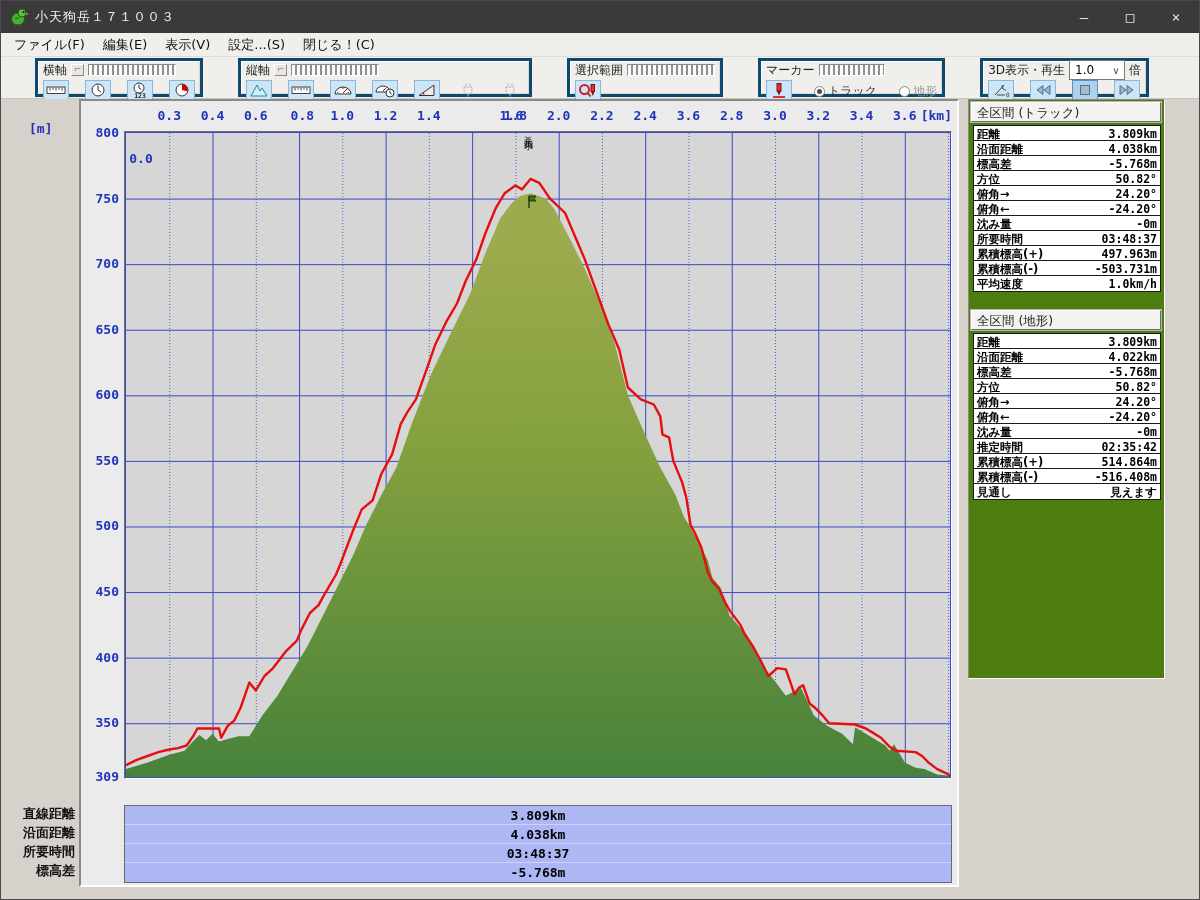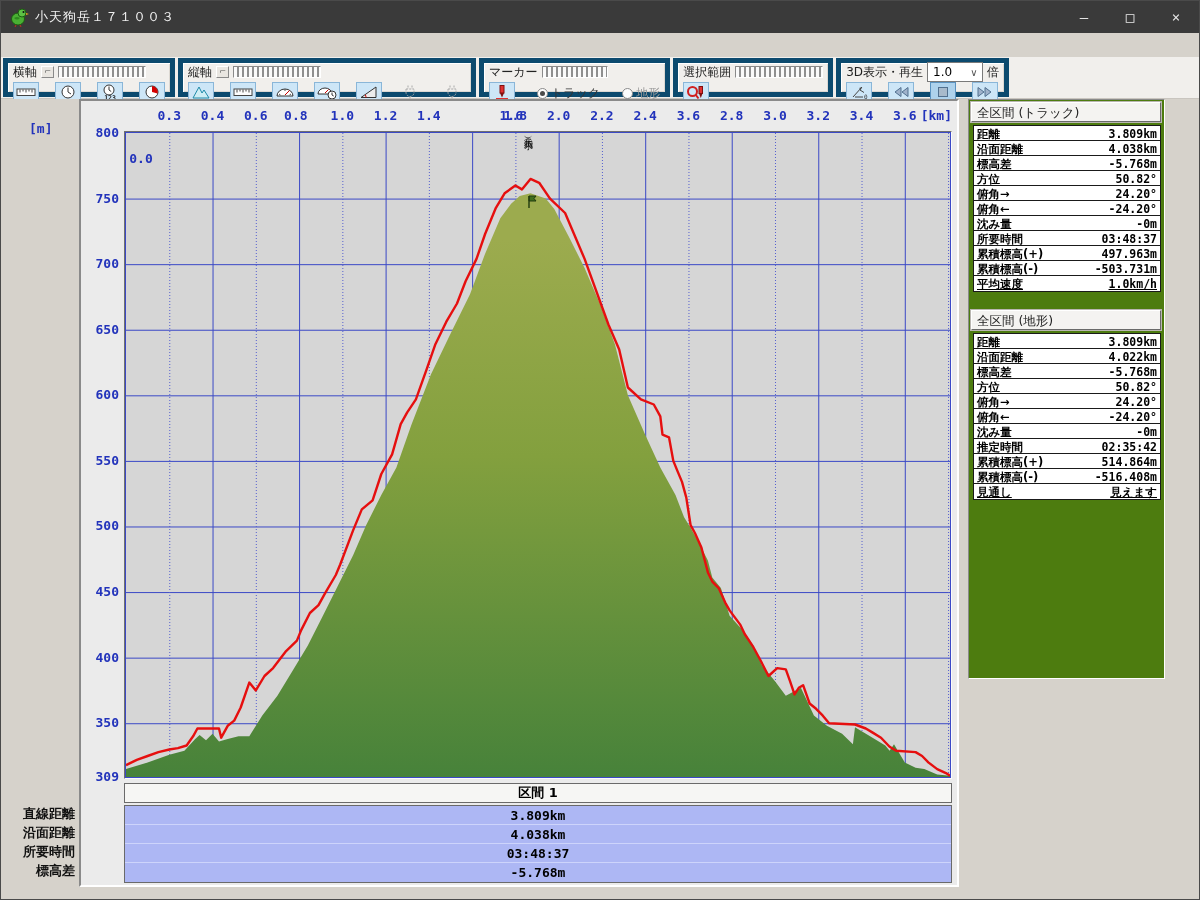--- a/index.html
+++ b/index.html
@@ -16,22 +16,22 @@
   .win-btn { width:46px; height:32px; display:flex; align-items:center; justify-content:center;
              color:#e8e8e8; font-size:14px; font-family:"DejaVu Sans Mono",monospace; }
 
   .menubar { position:absolute; left:0; top:32px; right:0; height:24px; background:#f1efec;
              display:flex; align-items:center; padding-left:4px; border-bottom:1px solid #e0ddd8; }
   .menu-item { padding:2px 9px; color:#111; font-size:13px; }
 
   
   .toolbar { position:absolute; left:0; top:56px; right:0; height:42px; background:#f1efec;
              display:flex; align-items:stretch; padding:1px 0 1px 2px; border-bottom:1px solid #c9c5bf; }
-  .tgroup { border:5px solid #0c4a6e; box-shadow:1px 1px 0 #ffffff inset, -1px -1px 0 #dcd8d2 inset;
-            margin-right:3px; padding:1px 5px; display:flex; flex-direction:column; }
+  .tgroup { border:3px solid #0c4a6e; box-shadow:1px 1px 0 #ffffff inset, -1px -1px 0 #dcd8d2 inset;
+            margin-right:3px; padding:1px 5px; display:flex; flex-direction:column;margin-left:32px; }
   .tg-top { display:flex; align-items:center; height:16px; gap:4px; }
   .tg-label { font-size:12px; color:#222; white-space:nowrap; }
   .mini-btn { width:13px; height:12px; background:#e9e6e1; border:1px solid; border-color:#fff #8a8a8a #8a8a8a #fff;
               font-size:8px; line-height:9px; text-align:center; color:#555; }
   .stripe-slider { height:12px; border:1px solid; border-color:#8a8a8a #fff #fff #8a8a8a;
               background:repeating-linear-gradient(90deg,#fafafa 0 3px,#8f8f8f 3px 5px); }
   .tg-btns { display:flex; align-items:center; gap:16px; margin-top:2px; }
   .tbtn { width:26px; height:22px; display:flex; align-items:center; justify-content:center;
           background:#cde6f7; border:1px solid #8ab6d8; }
   .tbtn.pressed { background:#aed2ec; border-color:#5a92c0; }
@@ -69,21 +69,21 @@
   .gutter-label { position:absolute; width:70px; text-align:right; font-weight:bold; font-size:13px; color:#111; }
 
   
   .right-panel { position:absolute; left:967px; top:0; width:197px; height:580px; background:#4d7c0f;
                  border:1px solid; border-color:#8a8a8a #ffffff #ffffff #8a8a8a; }
   .panel-header { position:absolute; left:2px; width:190px; height:20px; background:#f4f3f1;
                   border:1px solid; border-color:#ffffff #6a6a6a #6a6a6a #ffffff; box-shadow:0 0 0 1px #b9b6b1;
                   font-size:12.5px; color:#222; padding:2px 0 0 5px; }
   .stat-table { position:absolute; left:4px; width:188px; border:1px solid #1a1a1a; background:#fff; }
   .stat-row { height:15px; display:flex; border-bottom:1px solid #1a1a1a; background:#fff;justify-content:space-between; }
-  .stat-row:last-child { border-bottom:none;text-decoration:underline; }
+  .stat-row:last-child { border-bottom:none; }
   .stat-label { font-weight:bold; font-size:11.5px; padding:1px 0 0 3px; white-space:nowrap; }
   .stat-value { margin-left:auto; font-weight:bold; font-size:11.5px; padding:1px 3px 0 0;
                 font-family:"DejaVu Sans Mono","Liberation Mono",monospace; }
 </style>
 </head>
 <body>
 
 <div class="window">
 
   <div class="titlebar">
@@ -96,20 +96,27 @@
       <path d="M7 18 l-1 2 M11 18 l1 2" stroke="#c03020" fill="none"></path>
     </svg>
     <span class="title">小天狗岳１７１００３</span>
     <div class="win-controls">
       <div class="win-btn">–</div>
       <div class="win-btn">□</div>
       <div class="win-btn">×</div>
     </div>
   </div>
 
+  <div class="menubar" id="menubar">
+      <span class="menu-item">ファイル(F)</span>
+      <span class="menu-item">編集(E)</span>
+      <span class="menu-item">表示(V)</span>
+      <span class="menu-item">設定...(S)</span>
+      <span class="menu-item">閉じる！(C)</span>
+    </div>
 
   <div class="toolbar" id="toolbar">
       <div class="tgroup">
         <div class="tg-top">
           <span class="tg-label">横軸</span>
           <div class="mini-btn">⌐</div>
           <div class="stripe-slider" style="width: 88px;"></div>
         </div>
         <div class="tg-btns">
           <div class="tbtn">
@@ -185,56 +192,56 @@
           </div>
           <div class="tbtn disabled">
             <span><svg width="20" height="16" viewBox="0 0 20 16">
                 <path d="M7 1.5 v3.5 M11 1.5 v3.5 M5 5 h8 v3.5 a4 4 0 0 1 -8 0 Z M9 12.5 v2" stroke="#a8a8a8" fill="none" stroke-dasharray="2,1.2"></path>
               </svg></span>
           </div>
         </div>
       </div>
       <div class="tgroup">
         <div class="tg-top">
+          <span class="tg-label">選択範囲</span>
+          <div class="stripe-slider" style="width: 88px;"></div>
+        </div>
+        <div class="tg-btns">
+          <div class="tbtn">
+            <span><svg width="20" height="16" viewBox="0 0 20 16">
+                <circle cx="6.5" cy="7.5" r="4.5" fill="none" stroke="#d02020" stroke-width="2"></circle>
+                <path d="M9.5 10.5 L12.5 14.5" stroke="#d02020" stroke-width="2"></path>
+                <rect x="13" y="2.5" width="3.5" height="7" fill="#e03030" stroke="#801010"></rect>
+                <path d="M13 9.5 l1.8 4.5 l1.7 -4.5 Z" fill="#801010"></path>
+              </svg></span>
+          </div>
+        </div>
+      </div>
+      <div class="tgroup">
+        <div class="tg-top">
           <span class="tg-label">マーカー</span>
           <div class="stripe-slider" style="width: 66px;"></div>
         </div>
         <div class="tg-btns">
           <div class="tbtn">
             <span><svg width="20" height="16" viewBox="0 0 20 16">
                 <rect x="8" y="1.5" width="4" height="7.5" fill="#e03030" stroke="#801010"></rect>
                 <path d="M8 9 L10 13.5 L12 9 Z" fill="#801010"></path>
                 <path d="M4 15 h12" stroke="#e03030" stroke-width="2"></path>
               </svg></span>
           </div>
           <div class="radio">
             <div class="circle">
               <div class="dot"></div>
             </div>
             <span style="color: rgb(51, 51, 51);">トラック</span>
           </div>
           <div class="radio">
             <div class="circle"></div>
             <span style="color: rgb(154, 154, 154);">地形</span>
-          </div>
-        </div>
-      </div>
-      <div class="tgroup">
-        <div class="tg-top">
-          <span class="tg-label">選択範囲</span>
-          <div class="stripe-slider" style="width: 88px;"></div>
-        </div>
-        <div class="tg-btns">
-          <div class="tbtn">
-            <span><svg width="20" height="16" viewBox="0 0 20 16">
-                <circle cx="6.5" cy="7.5" r="4.5" fill="none" stroke="#d02020" stroke-width="2"></circle>
-                <path d="M9.5 10.5 L12.5 14.5" stroke="#d02020" stroke-width="2"></path>
-                <rect x="13" y="2.5" width="3.5" height="7" fill="#e03030" stroke="#801010"></rect>
-                <path d="M13 9.5 l1.8 4.5 l1.7 -4.5 Z" fill="#801010"></path>
-              </svg></span>
           </div>
         </div>
       </div>
       <div class="tgroup">
         <div class="tg-top">
           <span class="tg-label">3D表示・再生</span>
           <div class="combo">
             <span class="val">1.0</span>
             <span class="arrow">∨</span>
           </div>
@@ -309,32 +316,31 @@
               <line x1="736.0211341559465" y1="0" x2="736.0211341559465" y2="644" stroke="#5560cf" stroke-width="1" stroke-dasharray="1,2"></line>
               <line x1="779.2870832239433" y1="0" x2="779.2870832239433" y2="644" stroke="#3b49c6" stroke-width="1"></line>
               <line x1="822.5530322919402" y1="0" x2="822.5530322919402" y2="644" stroke="#5560cf" stroke-width="1" stroke-dasharray="1,2"></line>
               <polygon points="0.0,636.1 21.6,629.6 43.3,621.7 58.4,617.8 69.2,606.0 73.6,602.0 80.0,607.3 86.5,600.7 93.0,608.6 101.7,606.0 112.5,603.3 123.3,603.3 136.3,582.4 151.4,562.7 166.6,537.8 181.7,512.8 196.9,482.7 212.0,452.5 227.1,422.3 240.1,392.2 255.3,362.0 270.4,334.5 285.6,291.2 305.0,241.3 324.5,200.7 344.0,161.3 359.1,120.7 374.3,85.3 385.1,70.8 393.7,63.0 404.5,60.3 419.7,65.6 428.3,76.1 443.5,104.9 458.6,135.1 473.8,170.5 488.9,211.2 501.9,262.3 519.2,301.7 534.3,334.5 549.5,362.0 558.1,384.3 564.6,394.8 571.1,406.6 581.9,427.6 586.3,444.6 594.9,455.1 603.6,482.7 616.5,497.1 627.4,512.8 636.0,532.5 649.0,548.3 659.8,562.7 674.9,554.8 687.9,582.4 700.9,592.8 716.1,600.7 726.9,611.2 729.0,594.2 742.0,602.0 750.7,607.3 759.3,612.5 763.6,617.8 768.0,611.2 778.8,629.6 789.6,634.8 798.3,636.1 811.2,641.4 824.0,642.7 824,644 0,644" fill="url(#tgrad)"></polygon>
               <polyline points="0.0,632.2 10.8,626.9 21.6,623.0 32.4,619.1 43.3,616.5 51.9,615.1 60.6,612.5 67.1,603.3 71.4,595.5 93.0,595.5 95.2,604.7 101.7,592.8 108.2,587.6 114.7,574.5 123.3,549.6 129.8,557.4 138.5,543.0 147.1,535.1 160.1,518.1 170.9,507.6 175.2,497.1 183.9,480.0 192.5,472.2 199.0,460.4 209.8,442.0 214.2,431.5 227.1,397.4 235.8,376.4 246.6,367.3 255.3,341.0 266.1,321.3 274.7,291.2 281.2,279.4 289.9,266.3 300.7,236.1 309.4,211.2 320.2,188.9 331.0,170.5 339.6,148.2 350.5,125.9 359.1,101.0 369.9,74.8 378.6,60.3 389.4,52.5 395.9,56.4 404.5,45.9 413.2,49.8 424.0,65.6 439.1,80.0 458.6,125.9 482.4,191.5 493.2,216.4 501.9,254.5 514.9,266.3 527.8,271.5 534.3,283.3 536.5,301.7 543.0,304.3 547.3,327.9 551.6,338.4 556.0,348.9 560.3,364.6 564.6,392.2 568.9,400.0 575.4,414.5 581.9,439.4 586.3,448.6 592.7,455.1 599.2,469.6 603.6,477.4 614.4,491.9 618.7,501.0 627.4,514.2 633.8,526.0 642.5,543.0 651.2,535.1 659.8,536.4 664.1,548.3 668.5,561.4 672.8,554.8 677.1,552.2 683.6,570.5 690.1,575.8 696.6,582.4 703.1,590.2 729.0,591.5 739.8,595.5 746.3,599.4 755.0,604.7 763.6,613.8 770.1,617.8 789.6,619.1 796.1,623.0 802.6,629.6 811.2,636.1 819.9,640.1 824.0,642.7" fill="none" stroke="#e60f0f" stroke-width="2.4" stroke-linejoin="round"></polyline>
             </svg><div class="peak-label" style="left: 397.537px; top: 2px; height: 62px;">（小天狗岳）</div><div class="peak-flag" style="left: 400.537px; top: 62px;"><svg width="10" height="13" viewBox="0 0 10 13">
                 <path d="M2 1 h7 l-2 2.5 2 2.5 h-7 Z" fill="#3f6e1c" stroke="#203a0e"></path>
                 <path d="M2 1 v12" stroke="#203a0e" stroke-width="1.4"></path>
               </svg></div></div>
       </div>
-      <div class="section-header">区間 1</div>
       <div class="section-rows" id="sectionRows">
           <div class="section-row">3.809km</div>
           <div class="section-row">4.038km</div>
           <div class="section-row">03:48:37</div>
           <div class="section-row">-5.768m</div>
         </div>
     <div class="x-tick" style="top: 7px; width: 30px; text-align: center; left: 45px; margin-top: 43px;">0.0</div>
         <div class="x-tick" style="top: 7px; width: 30px; text-align: center; left: 73.2659px;">0.3</div>
         <div class="x-tick" style="top: 7px; width: 30px; text-align: center; left: 116.532px;">0.4</div>
         <div class="x-tick" style="top: 7px; width: 30px; text-align: center; left: 159.798px;">0.6</div>
-        <div class="x-tick" style="top: 7px; width: 30px; text-align: left; left: 203.064px;">0.8</div>
+        <div class="x-tick" style="top: 7px; width: 30px; text-align: right; left: 203.064px;">0.8</div>
         <div class="x-tick" style="top: 7px; width: 30px; text-align: center; left: 246.33px;">1.0</div>
         <div class="x-tick" style="top: 7px; width: 30px; text-align: center; left: 289.596px;">1.2</div>
         <div class="x-tick" style="top: 7px; width: 30px; text-align: center; left: 332.862px;">1.4</div>
         <div class="x-tick" style="top: 7px; width: 30px; text-align: right; left: 377px; margin-left: 35px;">1.6</div>
         <div class="x-tick" style="top: 7px; width: 30px; text-align: center; left: 419.394px;">1.8</div>
         <div class="x-tick" style="top: 7px; width: 30px; text-align: center; left: 462.659px;">2.0</div>
         <div class="x-tick" style="top: 7px; width: 30px; text-align: center; left: 505.925px;">2.2</div>
         <div class="x-tick" style="top: 7px; width: 30px; text-align: center; left: 549.191px;">2.4</div>
         <div class="x-tick" style="top: 7px; width: 30px; text-align: center; left: 592.457px;">3.6</div>
         <div class="x-tick" style="top: 7px; width: 30px; text-align: center; left: 635.723px;">2.8</div>

